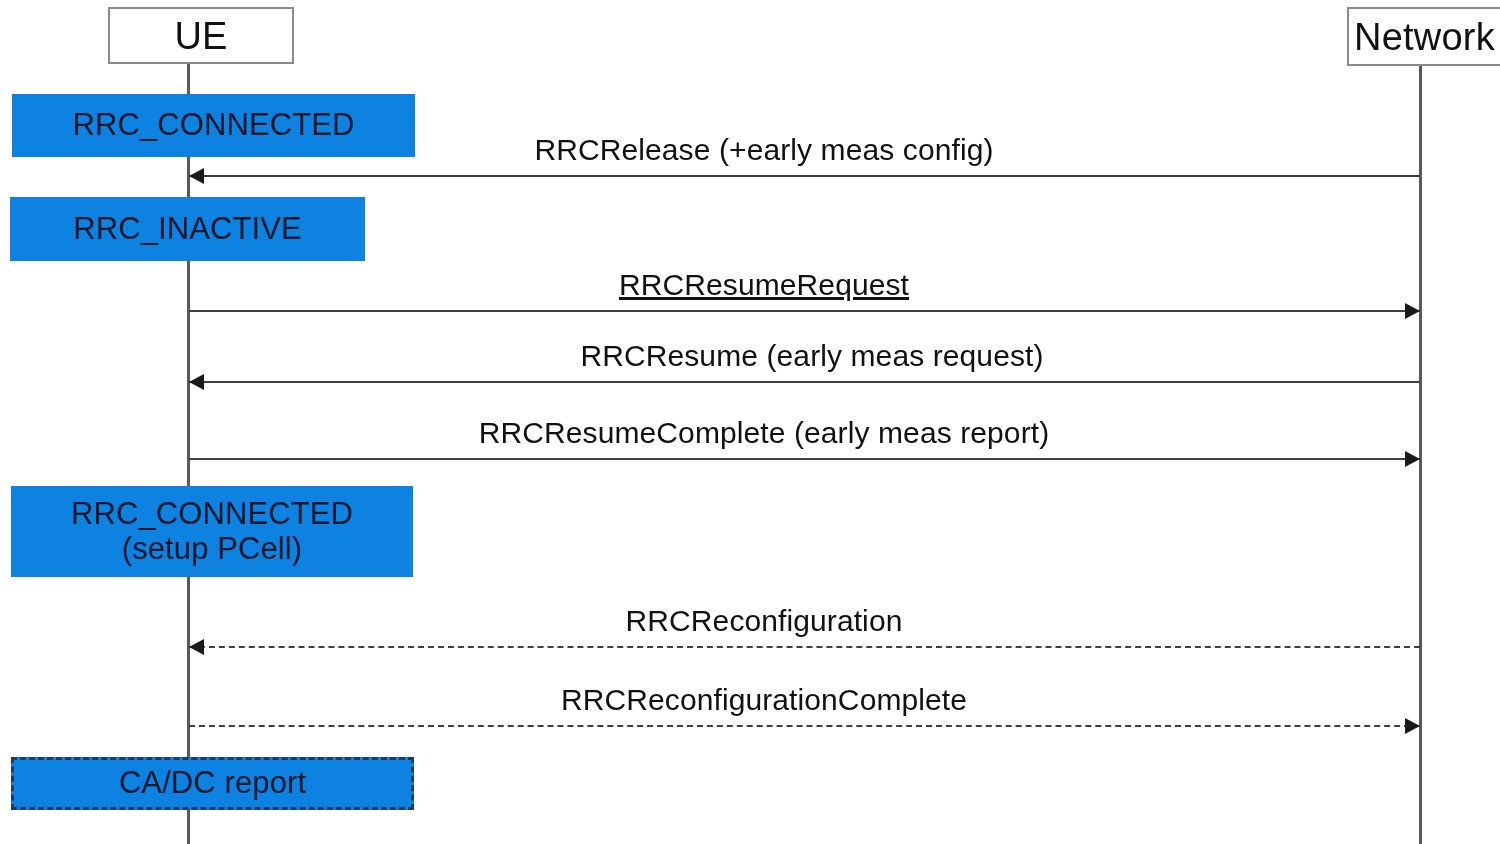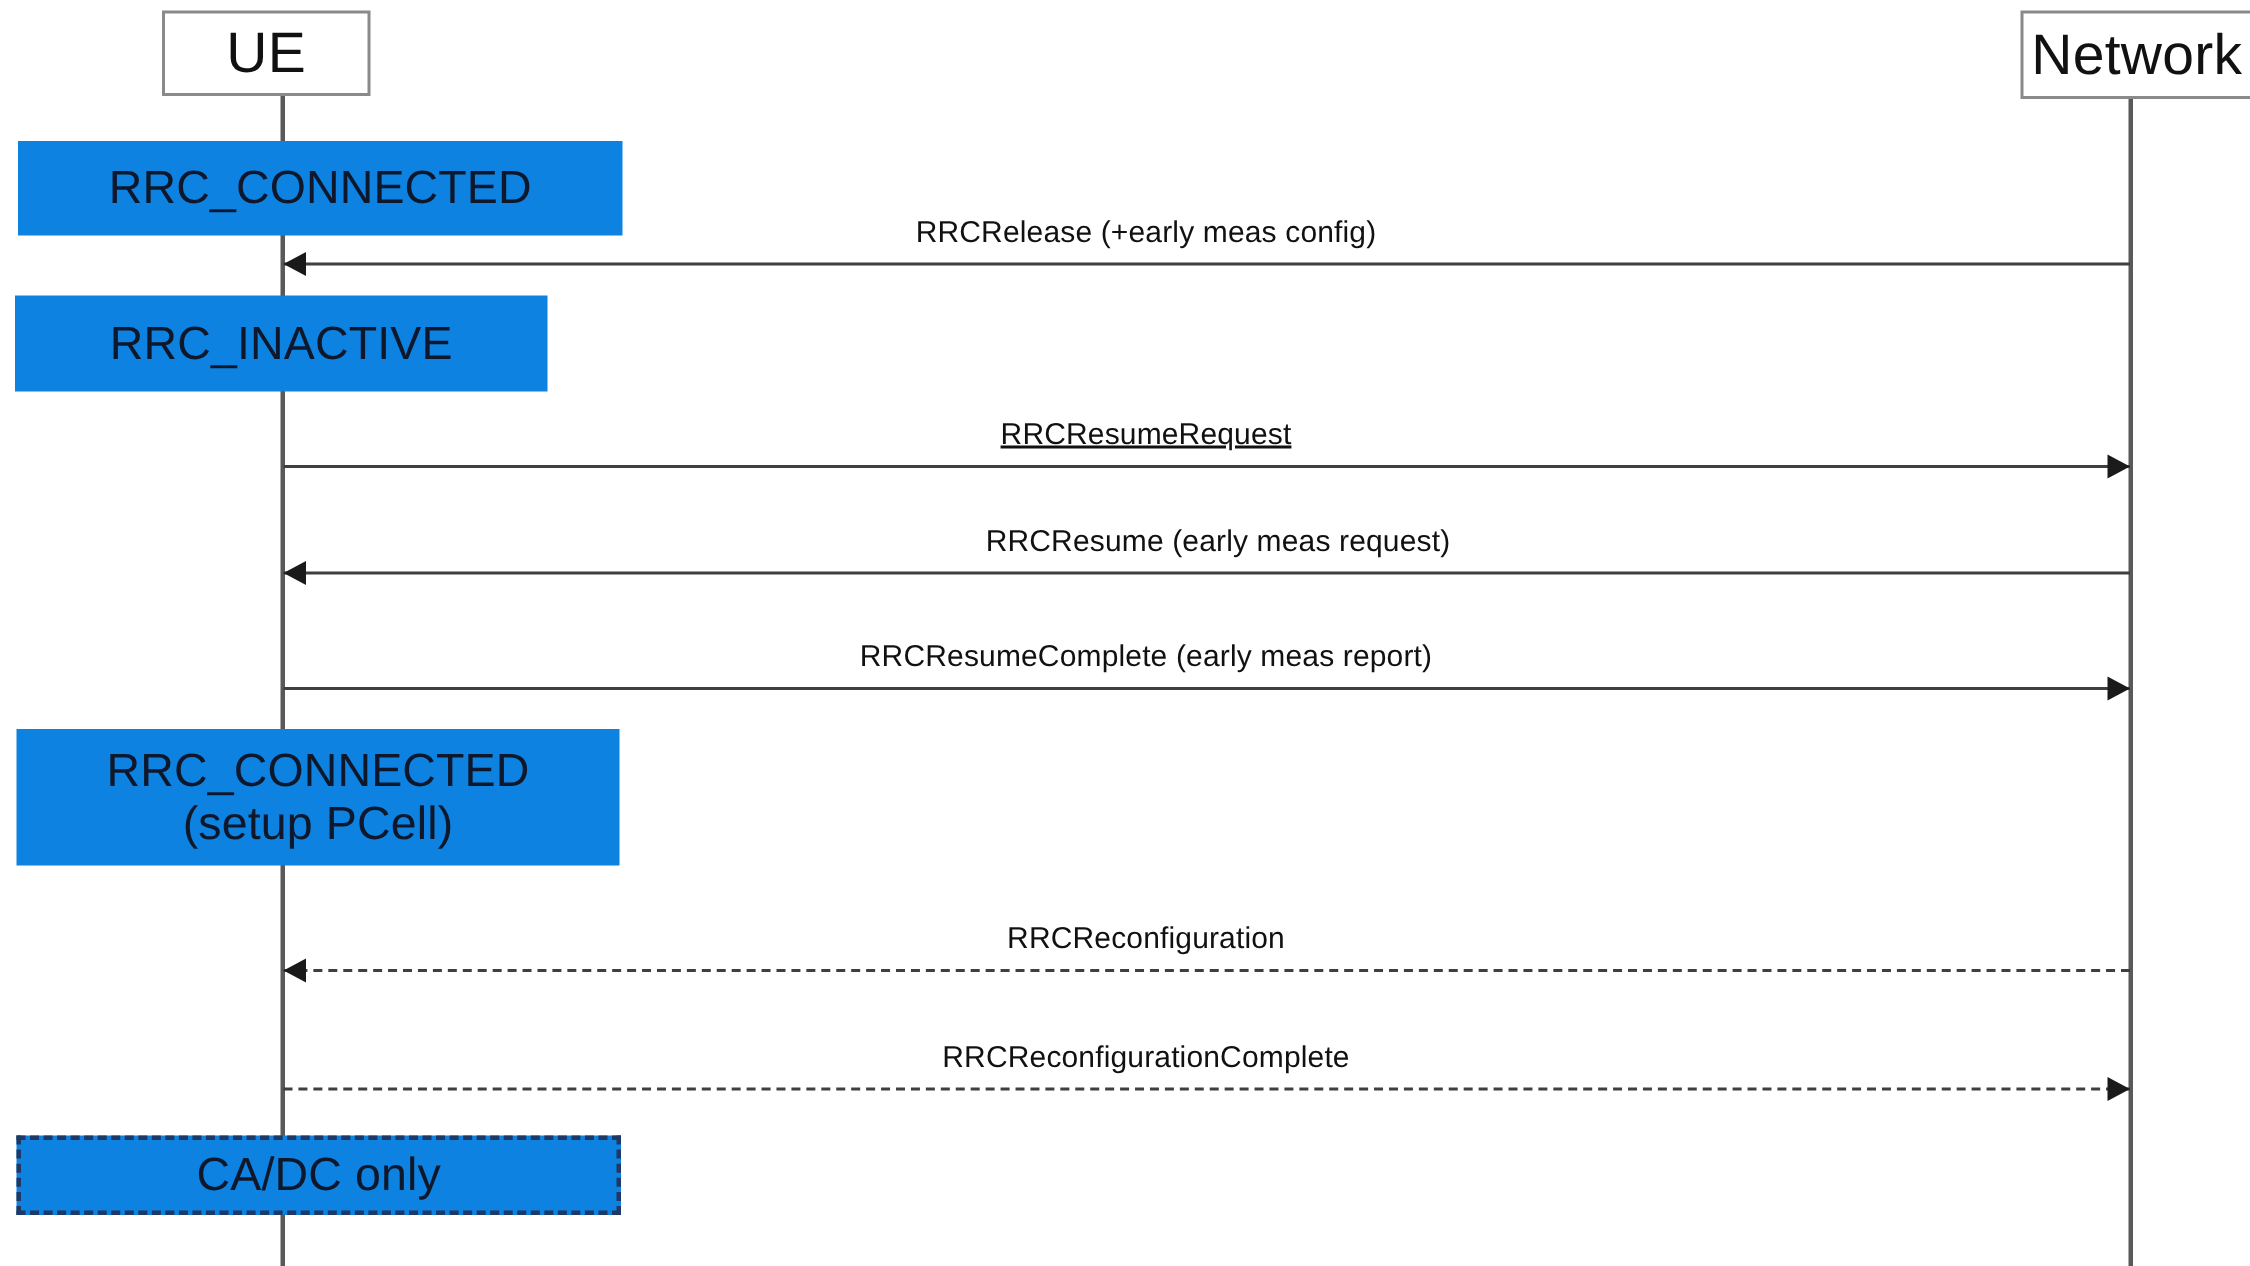--- a/index.html
+++ b/index.html
@@ -91,35 +91,35 @@
   .arrow-head.right {
     border-left: 15px solid #1a1a1a;
   }
   .arrow-head.left {
     border-right: 15px solid #1a1a1a;
   }
   .msg-label {
     position: absolute;
     white-space: nowrap;
     color: #111111;
-    font-size: 20px;
+    font-size: 30px;
     line-height: 1;
     letter-spacing: 0.1px;
     transform: translate(-50%, -100%);
   }
 </style>
 </head>
 <body>
 
 <div id="canvas">
 
   <div class="lifeline" style="left:187px; top:64px; height:780px;"></div>
   <div class="lifeline" style="left:1419px; top:66px; height:778px;"></div>
 
-  <div class="actor-box" style="left:108px; top:7px; width:139px; height:57px;">
+  <div class="actor-box" style="left:108px; top:7px; width:186px; height:57px;">
     <span>UE</span>
   </div>
 
   <div class="actor-box" style="left:1333px; top:7px; width:155px; height:59px;margin-left:14px;">
     <span>Network</span>
   </div>
 
   <div class="state-bar" style="left:12px; top:94px; width:403px; height:63px;">
     <span>RRC_CONNECTED</span>
   </div>
@@ -127,21 +127,21 @@
   <div class="state-bar" style="left:10px; top:197px; width:355px; height:64px;">
     <span>RRC_INACTIVE</span>
   </div>
 
   <div class="state-bar" style="left:11px; top:486px; width:402px; height:91px;">
     <span>RRC_CONNECTED</span>
     <span class="line2">(setup PCell)</span>
   </div>
 
   <div class="state-bar dashed" style="left:11px; top:757px; width:403px; height:53px;">
-    <span>CA/DC only</span>
+    <span>CA/DC report</span>
   </div>
 
   <div class="msg" style="left:189px; top:175px; width:1231px;">
     <div class="msg-line" style="width:1231px;"></div>
     <div class="arrow-head left" style="left:0px;"></div>
     <div class="msg-label" style="left:575px; top:-10px;">RRCRelease (+early meas config)</div>
   </div>
 
   <div class="msg" style="left:189px; top:310px; width:1231px;">
     <div class="msg-line" style="width:1231px;"></div>

